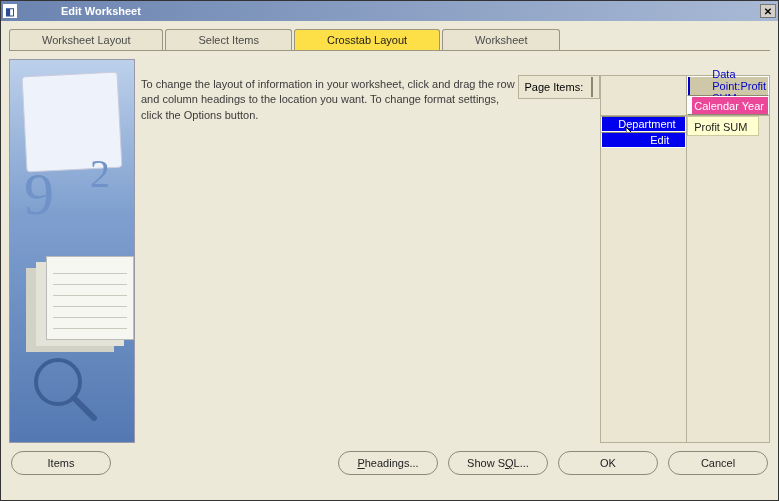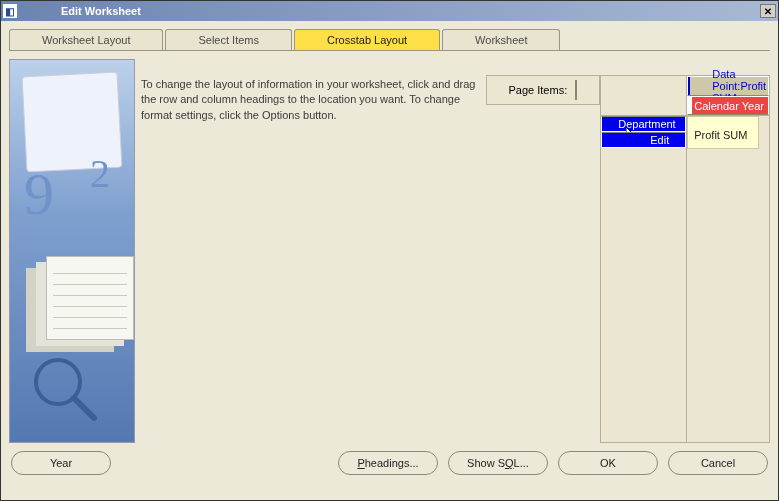--- a/index.html
+++ b/index.html
@@ -131,22 +131,22 @@
   .checkbox-row {
     display: flex; align-items: center;
     padding: 4px 0 6px 0;
     color: #222;
   }
   .checkbox-row input { margin-right: 4px; }
   .pageitems-row {
     display: flex; align-items: center;
     border: 1px solid #b5b198;
     background: #eae6d2;
-    height: 30px;
-    padding: 0 22px;
+    height: 24px;
+    padding: 0 6px;
     margin-bottom: 4px;
   }
   .pageitems-row label { white-space: nowrap; margin-right: 8px; }
   .pageitems-input {
     flex: 1;
     height: 20px;
     border: 1px solid #8c8870;
     background: #fff;
   }
   .layout-grid {
@@ -165,21 +165,21 @@
     display: flex; align-items: center;
     border: 1px solid #fff;
     border-bottom: 1px solid #8c8870;
   }
   .ch .sep {
     width: 4px; height: 100%;
     background: #0000cc;
     margin-right: 2px;
   }
   .ch.data { background: #cec8a8; color: #0000cc; gap: 20px; }
-  .ch.year { background: #ef4444; color: #fff; }
+  .ch.year { background: #ec4899; color: #fff; }
   .row-headers {
     grid-column: 1; grid-row: 3 / 5;
     border-right: 1px solid #b5b198;
     background: #eae6d2;
   }
   .rh {
     height: 16px;
     display: flex; align-items: center;
     padding: 0 16px;
     background: #0000ee;
@@ -194,24 +194,24 @@
     position: absolute;
     left: 24px; top: 10px;
     color: #000;
     pointer-events: none;
   }
   .data-area {
     grid-column: 2; grid-row: 3 / 5;
     background: #eae6d2;
   }
   .data-cell {
-    height: 33px;
+    height: 20px;
     background: #ffffcf;
     border: 1px solid #ccc89f;
-    padding: 12px 6px;
+    padding: 4px 6px;
     width: 72px;
     color: #222;
   }
 
   .footer {
     display: flex;
     padding: 0 10px 10px 10px;
     gap: 10px;
     align-items: center;
   }
@@ -294,21 +294,21 @@
         </div>
       </div>
       <div class="data-area">
         <div class="data-cell">Profit SUM</div>
       </div>
     </div>
   </div>
 </div>
 
 <div class="footer">
-  <button class="btn">Year</button>
+  <button class="btn">Items</button>
   <div class="spacer"></div>
   <button class="btn">
       <span class="ul">P</span>
       <span>headings...</span>
     </button>
   <button class="btn">Show S<span class="ul">Q</span>L...</button>
   <button class="btn">OK</button>
   <button class="btn">Cancel</button>
 </div>
 

